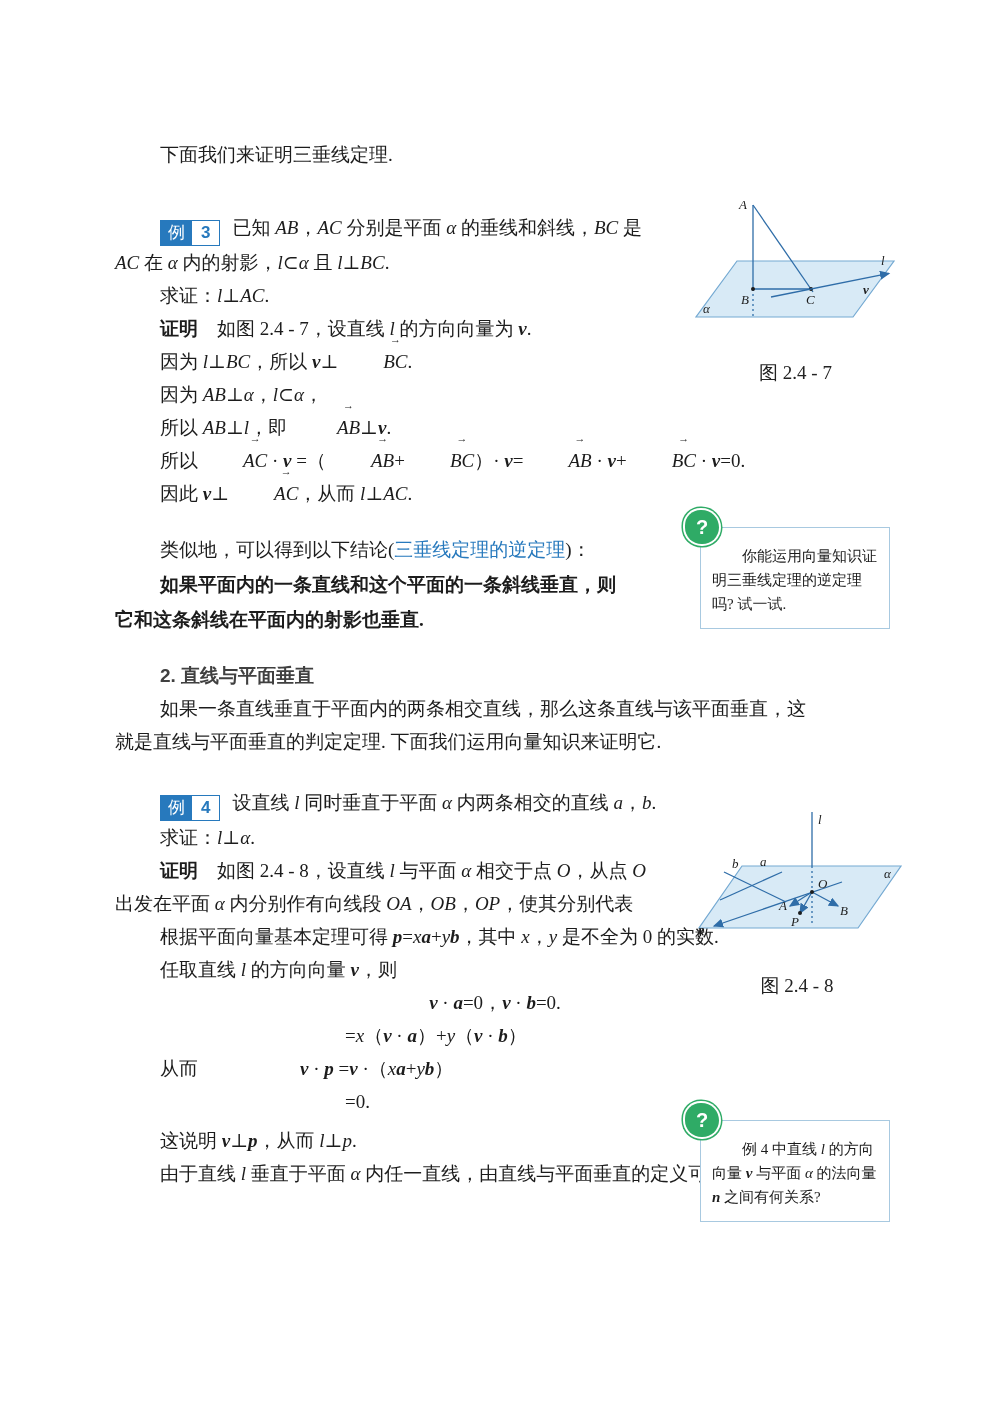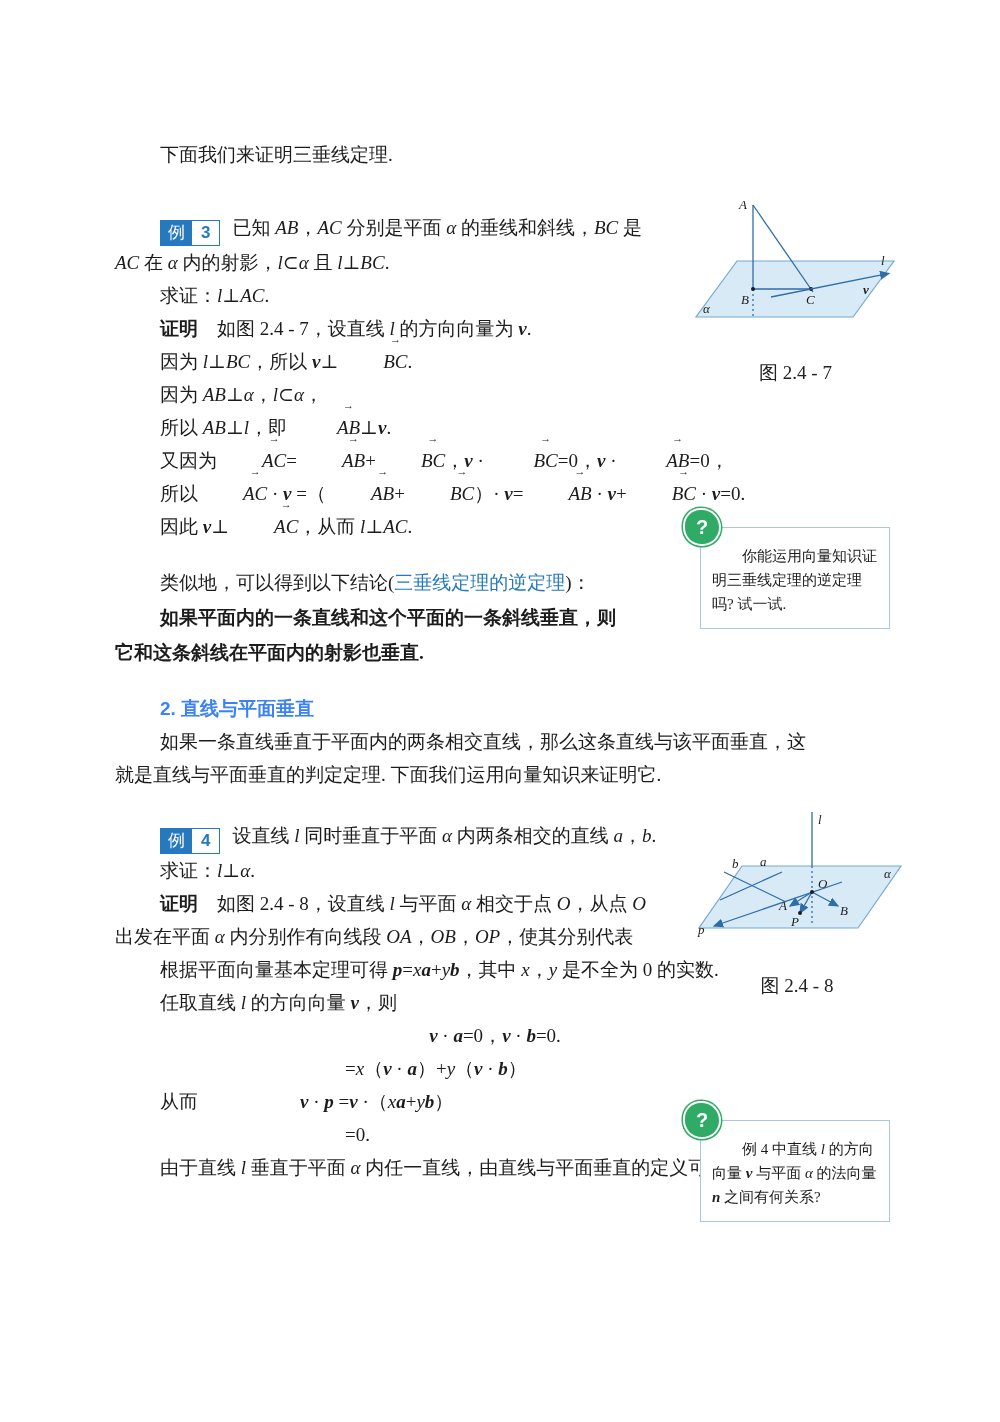--- a/index.html
+++ b/index.html
@@ -13,21 +13,21 @@
   .main { position:absolute; left:115px; top:138px; width:780px; }
   .line { line-height:33px; min-height:33px; white-space:nowrap; }
   .indent { text-indent:45px; }
   .mt40 { margin-top:40px; }
   .mt22 { margin-top:22px; }
   .mt28 { margin-top:28px; }
   .mt6  { margin-top:6px; }
   .lh35 { line-height:35px; min-height:35px; }
   .bold-line { font-weight:bold; }
   .sec2-heading {
-    color:#3b82f6; font-weight:bold;
+    color:#404040; font-weight:bold;
     font-family:"Liberation Sans","DejaVu Sans",sans-serif;
     font-size:19px;
   }
   .center-eq { text-align:center; width:760px; text-indent:0; }
   .eq-label { display:inline-block; width:185px; text-indent:45px; }
   .eq-cont { margin-left:230px; }
 
   
   .seg-i  { font-style:italic; }
   .seg-bi { font-style:italic; font-weight:bold; }
@@ -108,21 +108,20 @@
           <span class="ex-zi">例</span>
           <span class="ex-num">3</span>
         </span><span>已知 <span class="seg-i">AB</span>，<span class="seg-i">AC</span> 分别是平面 <span class="seg-i">α</span> 的垂线和斜线，<span class="seg-i">BC</span> 是</span>
     </div>
     <div class="line"><span class="seg-i">AC</span> 在 <span class="seg-i">α</span> 内的射影，<span class="seg-i">l</span>⊂<span class="seg-i">α</span> 且 <span class="seg-i">l</span>⊥<span class="seg-i">BC</span>.</div>
     <div class="line indent">求证：<span class="seg-i">l</span>⊥<span class="seg-i">AC</span>.</div>
     <div class="line indent"><span class="seg-strong">证明</span>　如图 2.4 - 7，设直线 <span class="seg-i">l</span> 的方向向量为 <span class="seg-bi">v</span>.</div>
     <div class="line indent">因为 <span class="seg-i">l</span>⊥<span class="seg-i">BC</span>，所以 <span class="seg-bi">v</span>⊥<span class="seg-vec">BC</span>.</div>
     <div class="line indent">因为 <span class="seg-i">AB</span>⊥<span class="seg-i">α</span>，<span class="seg-i">l</span>⊂<span class="seg-i">α</span>，</div>
     <div class="line indent">所以 <span class="seg-i">AB</span>⊥<span class="seg-i">l</span>，即 <span class="seg-vec">AB</span>⊥<span class="seg-bi">v</span>.</div>
-    <div class="line indent">又因为<span class="seg-vec">AC</span>=<span class="seg-vec">AB</span>+<span class="seg-vec">BC</span>，<span class="seg-bi">v</span> · <span class="seg-vec">BC</span>=0，<span class="seg-bi">v</span> · <span class="seg-vec">AB</span>=0，</div>
     <div class="line indent">所以<span class="seg-vec">AC</span> · <span class="seg-bi">v</span> =（<span class="seg-vec">AB</span>+<span class="seg-vec">BC</span>）· <span class="seg-bi">v</span>=<span class="seg-vec">AB</span> · <span class="seg-bi">v</span>+<span class="seg-vec">BC</span> · <span class="seg-bi">v</span>=0.</div>
     <div class="line indent">因此 <span class="seg-bi">v</span>⊥<span class="seg-vec">AC</span>，从而 <span class="seg-i">l</span>⊥<span class="seg-i">AC</span>.</div>
 
     <div class="line indent lh35 mt22">类似地，可以得到以下结论(<span class="seg-blue">三垂线定理的逆定理</span>)：</div>
     <div class="line indent lh35 bold-line">如果平面内的一条直线和这个平面的一条斜线垂直，则</div>
     <div class="line lh35 bold-line">它和这条斜线在平面内的射影也垂直.</div>
 
     <div class="line indent mt22 sec2-heading">2. 直线与平面垂直</div>
     <div class="line indent">如果一条直线垂直于平面内的两条相交直线，那么这条直线与该平面垂直，这</div>
     <div class="line">就是直线与平面垂直的判定定理. 下面我们运用向量知识来证明它.</div>
@@ -137,20 +136,21 @@
     <div class="line indent"><span class="seg-strong">证明</span>　如图 2.4 - 8，设直线 <span class="seg-i">l</span> 与平面 <span class="seg-i">α</span> 相交于点 <span class="seg-i">O</span>，从点 <span class="seg-i">O</span></div>
     <div class="line">出发在平面 <span class="seg-i">α</span> 内分别作有向线段 <span class="seg-i">OA</span>，<span class="seg-i">OB</span>，<span class="seg-i">OP</span>，使其分别代表</div>
     <div class="line indent">根据平面向量基本定理可得 <span class="seg-bi">p</span>=<span class="seg-i">x</span><span class="seg-bi">a</span>+<span class="seg-i">y</span><span class="seg-bi">b</span>，其中 <span class="seg-i">x</span>，<span class="seg-i">y</span> 是不全为 0 的实数.</div>
     <div class="line indent">任取直线 <span class="seg-i">l</span> 的方向向量 <span class="seg-bi">v</span>，则</div>
     <div class="line center-eq"><span class="seg-bi">v</span> · <span class="seg-bi">a</span>=0，<span class="seg-bi">v</span> · <span class="seg-bi">b</span>=0.</div>
     <div class="line"><span class="eq-cont">=<span class="seg-i">x</span>（<span class="seg-bi">v</span> · <span class="seg-bi">a</span>）+<span class="seg-i">y</span>（<span class="seg-bi">v</span> · <span class="seg-bi">b</span>）</span></div>
     <div class="line">
       <span class="eq-label">从而</span><span><span class="seg-bi">v</span> · <span class="seg-bi">p</span> =<span class="seg-bi">v</span> ·（<span class="seg-i">x</span><span class="seg-bi">a</span>+<span class="seg-i">y</span><span class="seg-bi">b</span>）</span>
     </div>
     <div class="line"><span class="eq-cont">=0.</span></div>
+    <div class="line indent mt6">这说明 <span class="seg-bi">v</span>⊥<span class="seg-bi">p</span>，从而 <span class="seg-i">l</span>⊥<span class="seg-i">p</span>.</div>
     <div class="line indent">由于直线 <span class="seg-i">l</span> 垂直于平面 <span class="seg-i">α</span> 内任一直线，由直线与平面垂直的定义可得 <span class="seg-i">l</span>⊥<span class="seg-i">α</span>.</div>
 
   </div>
 
   <div class="figure fig1">
     <svg width="205" height="152" viewBox="0 0 205 152">
       <defs>
         <marker id="arr" markerWidth="9" markerHeight="8" refX="7" refY="3.5" orient="auto">
           <path d="M0,0 L8,3.5 L0,7 z" fill="#2f6da8"></path>
         </marker>

